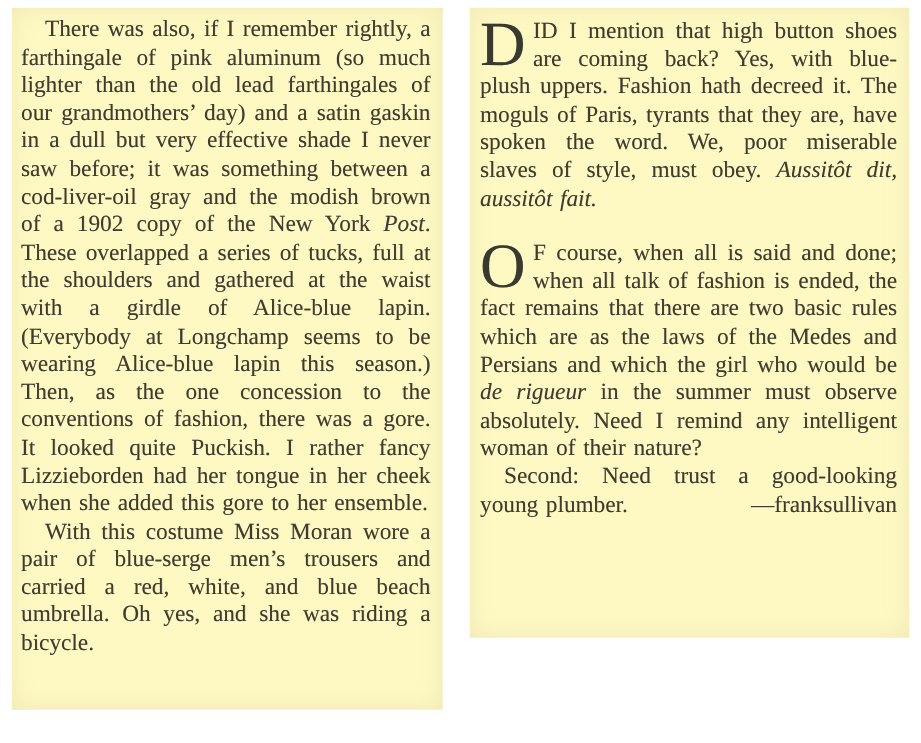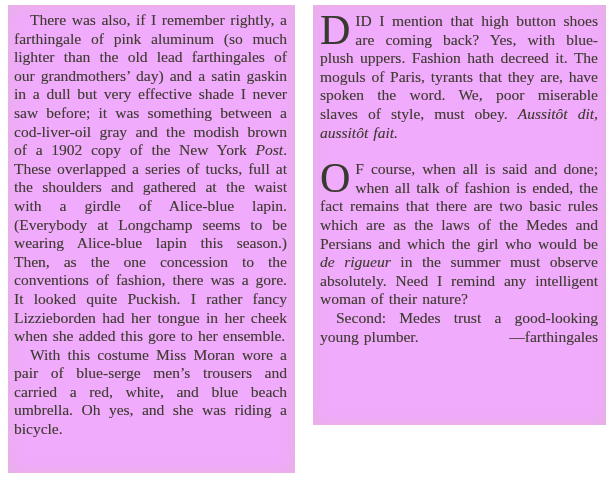--- a/index.html
+++ b/index.html
@@ -11,21 +11,21 @@
     position: relative;
     width: 614px;
     height: 495px;
     background: #ffffff;
     overflow: hidden;
     font-family: "Liberation Serif", "DejaVu Serif", serif;
   }
   .col {
     position: absolute;
     box-sizing: border-box;
-    background: #f0abfc;
+    background: #fef9c3;
     color: #3f3b30;
     font-size: 15.5px;
     line-height: 18.6px;
     text-align: justify;
     overflow: hidden;
     box-shadow: inset 0 0 16px rgba(205,193,150,0.30);
     text-shadow: 0.2px 0.2px 0.4px rgba(63,59,48,0.35);
   }
   .col-left {
     left: 8px;
@@ -66,16 +66,16 @@
     <p class="para indent"><span>There was also, if I remember rightly, a farthingale of pink aluminum (so much lighter than the old lead farthingales of our grandmothers’ day) and a satin gaskin in a dull but very effective shade I never saw before; it was something between a cod-liver-oil gray and the modish brown of a 1902 copy of the New York </span><span class="italic">Post</span><span>. These overlapped a series of tucks, full at the shoulders and gathered at the waist with a girdle of Alice-blue lapin. (Everybody at Longchamp seems to be wearing Alice-blue lapin this season.) Then, as the one concession to the conventions of fashion, there was a gore. It looked quite Puckish. I rather fancy Lizzieborden had her tongue in her cheek when she added this gore to her ensemble.</span></p>
     <p class="para indent"><span>With this costume Miss Moran wore a pair of blue-serge men’s trousers and carried a red, white, and blue beach umbrella. Oh yes, and she was riding a bicycle.</span></p>
   </div>
 
   <div class="col col-right">
     <p class="para"><span class="dropcap">D</span><span>ID</span><span> I mention that high button shoes are coming back? Yes, with blue-plush uppers. Fashion hath decreed it. The moguls of Paris, tyrants that they are, have spoken the word. We, poor miserable slaves of style, must obey. </span><span class="italic">Aussitôt dit, aussitôt fait.</span></p>
 
     <p class="para spaced"><span class="dropcap">O</span><span>F</span><span> course, when all is said and done; when all talk of fashion is ended, the fact remains that there are two basic rules which are as the laws of the Medes and Persians and which the girl who would be </span><span class="italic">de rigueur</span><span> in the summer must observe absolutely. Need I remind any intelligent woman of their nature?</span></p>
 
 
-    <p class="para indent"><span>Second: Medes trust a good-looking young plumber.</span><span class="signature">—farthingales</span></p>
+    <p class="para indent"><span>Second: Need trust a good-looking young plumber.</span><span class="signature">—franksullivan</span></p>
   </div>
 
 </div>
 
 </body></html>

